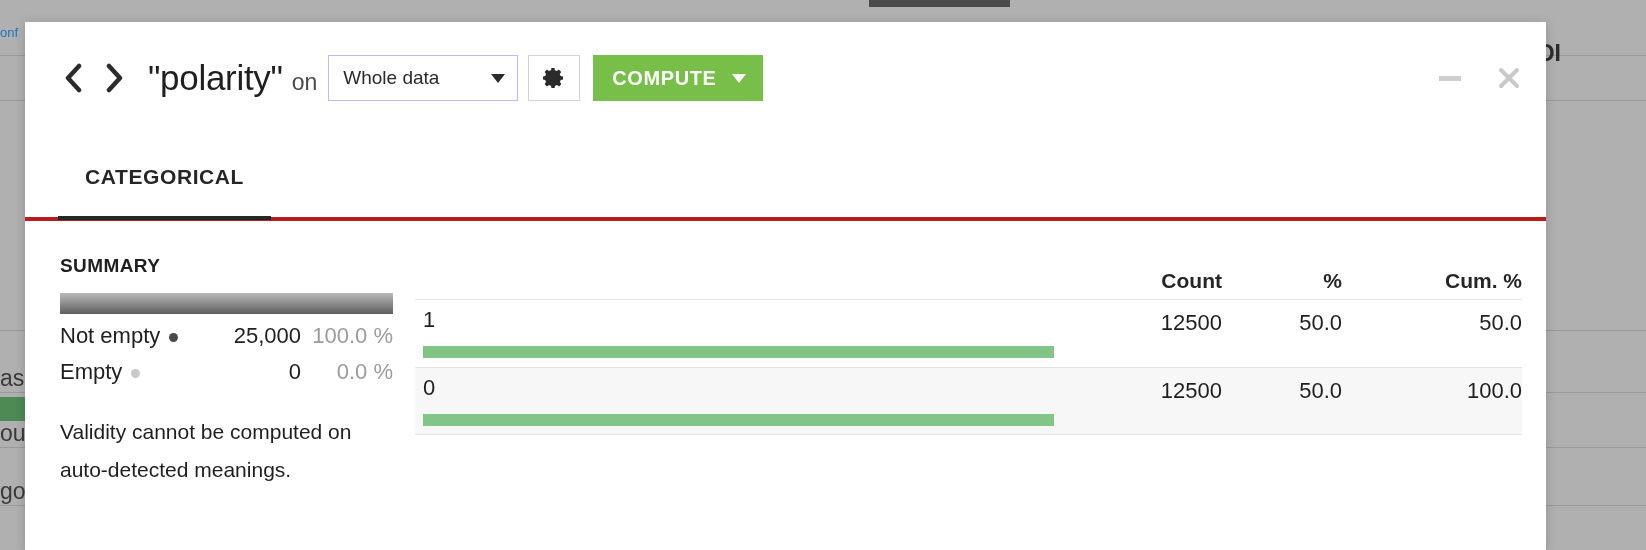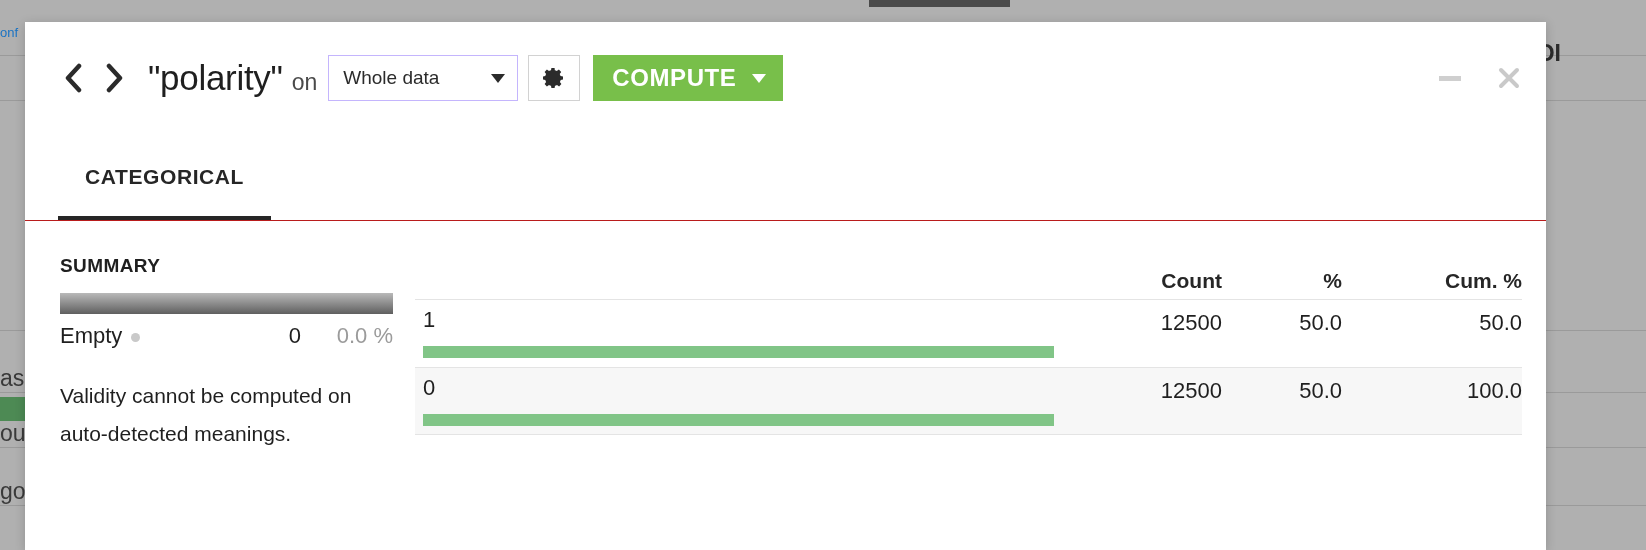--- a/index.html
+++ b/index.html
@@ -114,21 +114,21 @@
   .compute-btn {
     height: 46px;
     background: #78bf4a;
     margin-left: 13px;
     display: flex; align-items: center;
     padding: 0 17px 0 19px;
     gap: 16px;
     cursor: pointer;
   }
   .compute-btn .label {
-    color: #ffffff; font-size: 24px; font-weight: 700; letter-spacing: 0.6px;
+    color: #ffffff; font-size: 20px; font-weight: 700; letter-spacing: 0.6px;
   }
   .caret-down-white {
     width: 0; height: 0;
     border-left: 7px solid transparent;
     border-right: 7px solid transparent;
     border-top: 9px solid #ffffff;
   }
 
   .win-controls {
     position: absolute; right: 20px; top: 0; height: 112px;
@@ -141,21 +141,21 @@
   .min-btn i { display: block; width: 22px; height: 5px; background: #cfcfcf; }
   .close-btn {
     width: 34px; height: 34px; display: flex; align-items: center; justify-content: center;
     cursor: pointer;
   }
 
   
   .tabs {
     position: relative;
     height: 87px;
-    border-bottom: 1px solid #b91c1c;
+    border-bottom: 4px solid #b91c1c;
     display: flex;
     padding-left: 33px;
     align-items: flex-start;
   }
   .tab {
     height: 86px;
     display: flex; align-items: center;
     padding: 0 27px;
     font-size: 21px;
     font-weight: 700;
@@ -350,20 +350,28 @@
   <div class="tabs">
     <div class="tab active">CATEGORICAL</div>
   </div>
 
   <div class="modal-body">
 
     <div class="summary">
       <div class="summary-title">SUMMARY</div>
       <div class="summary-bar"></div>
 
+      <div class="sum-row">
+        <span class="sum-label">
+          <span>Not empty</span>
+          <span class="dot dark"></span>
+        </span>
+        <span class="sum-count">25,000</span>
+        <span class="sum-pct">100.0 %</span>
+      </div>
 
       <div class="sum-row">
         <span class="sum-label">
           <span>Empty</span>
           <span class="dot light"></span>
         </span>
         <span class="sum-count">0</span>
         <span class="sum-pct">0.0 %</span>
       </div>
 

